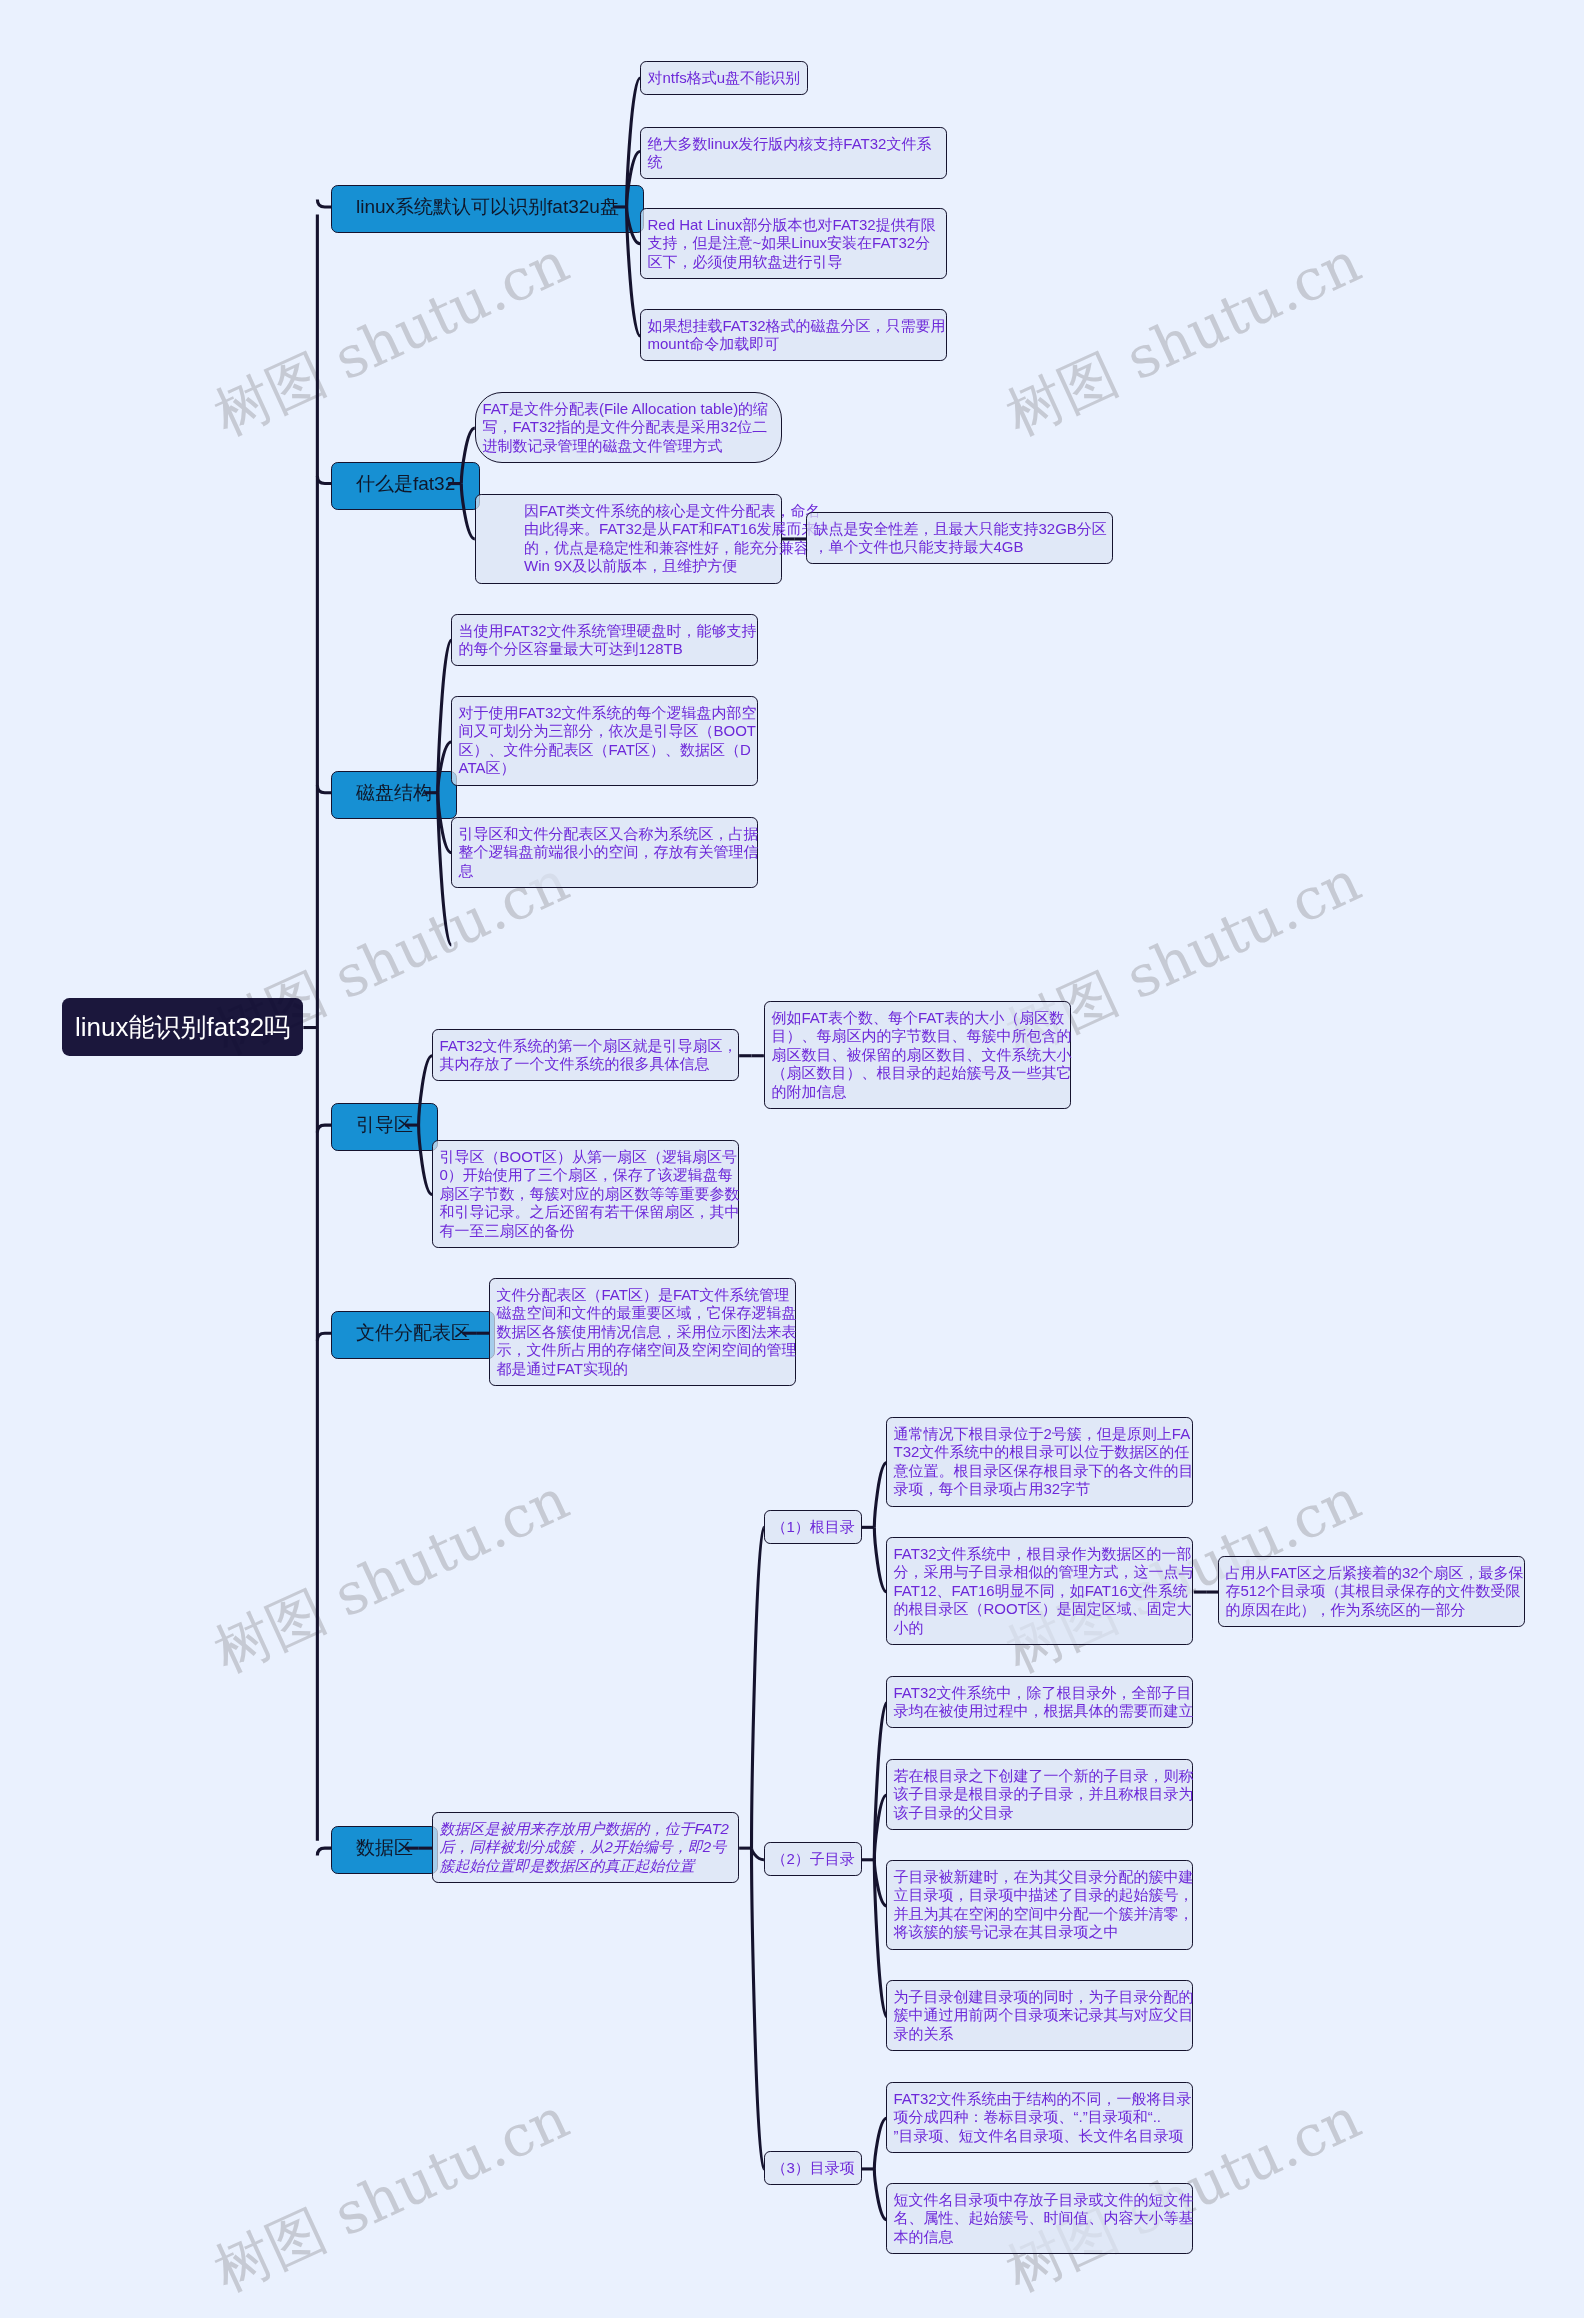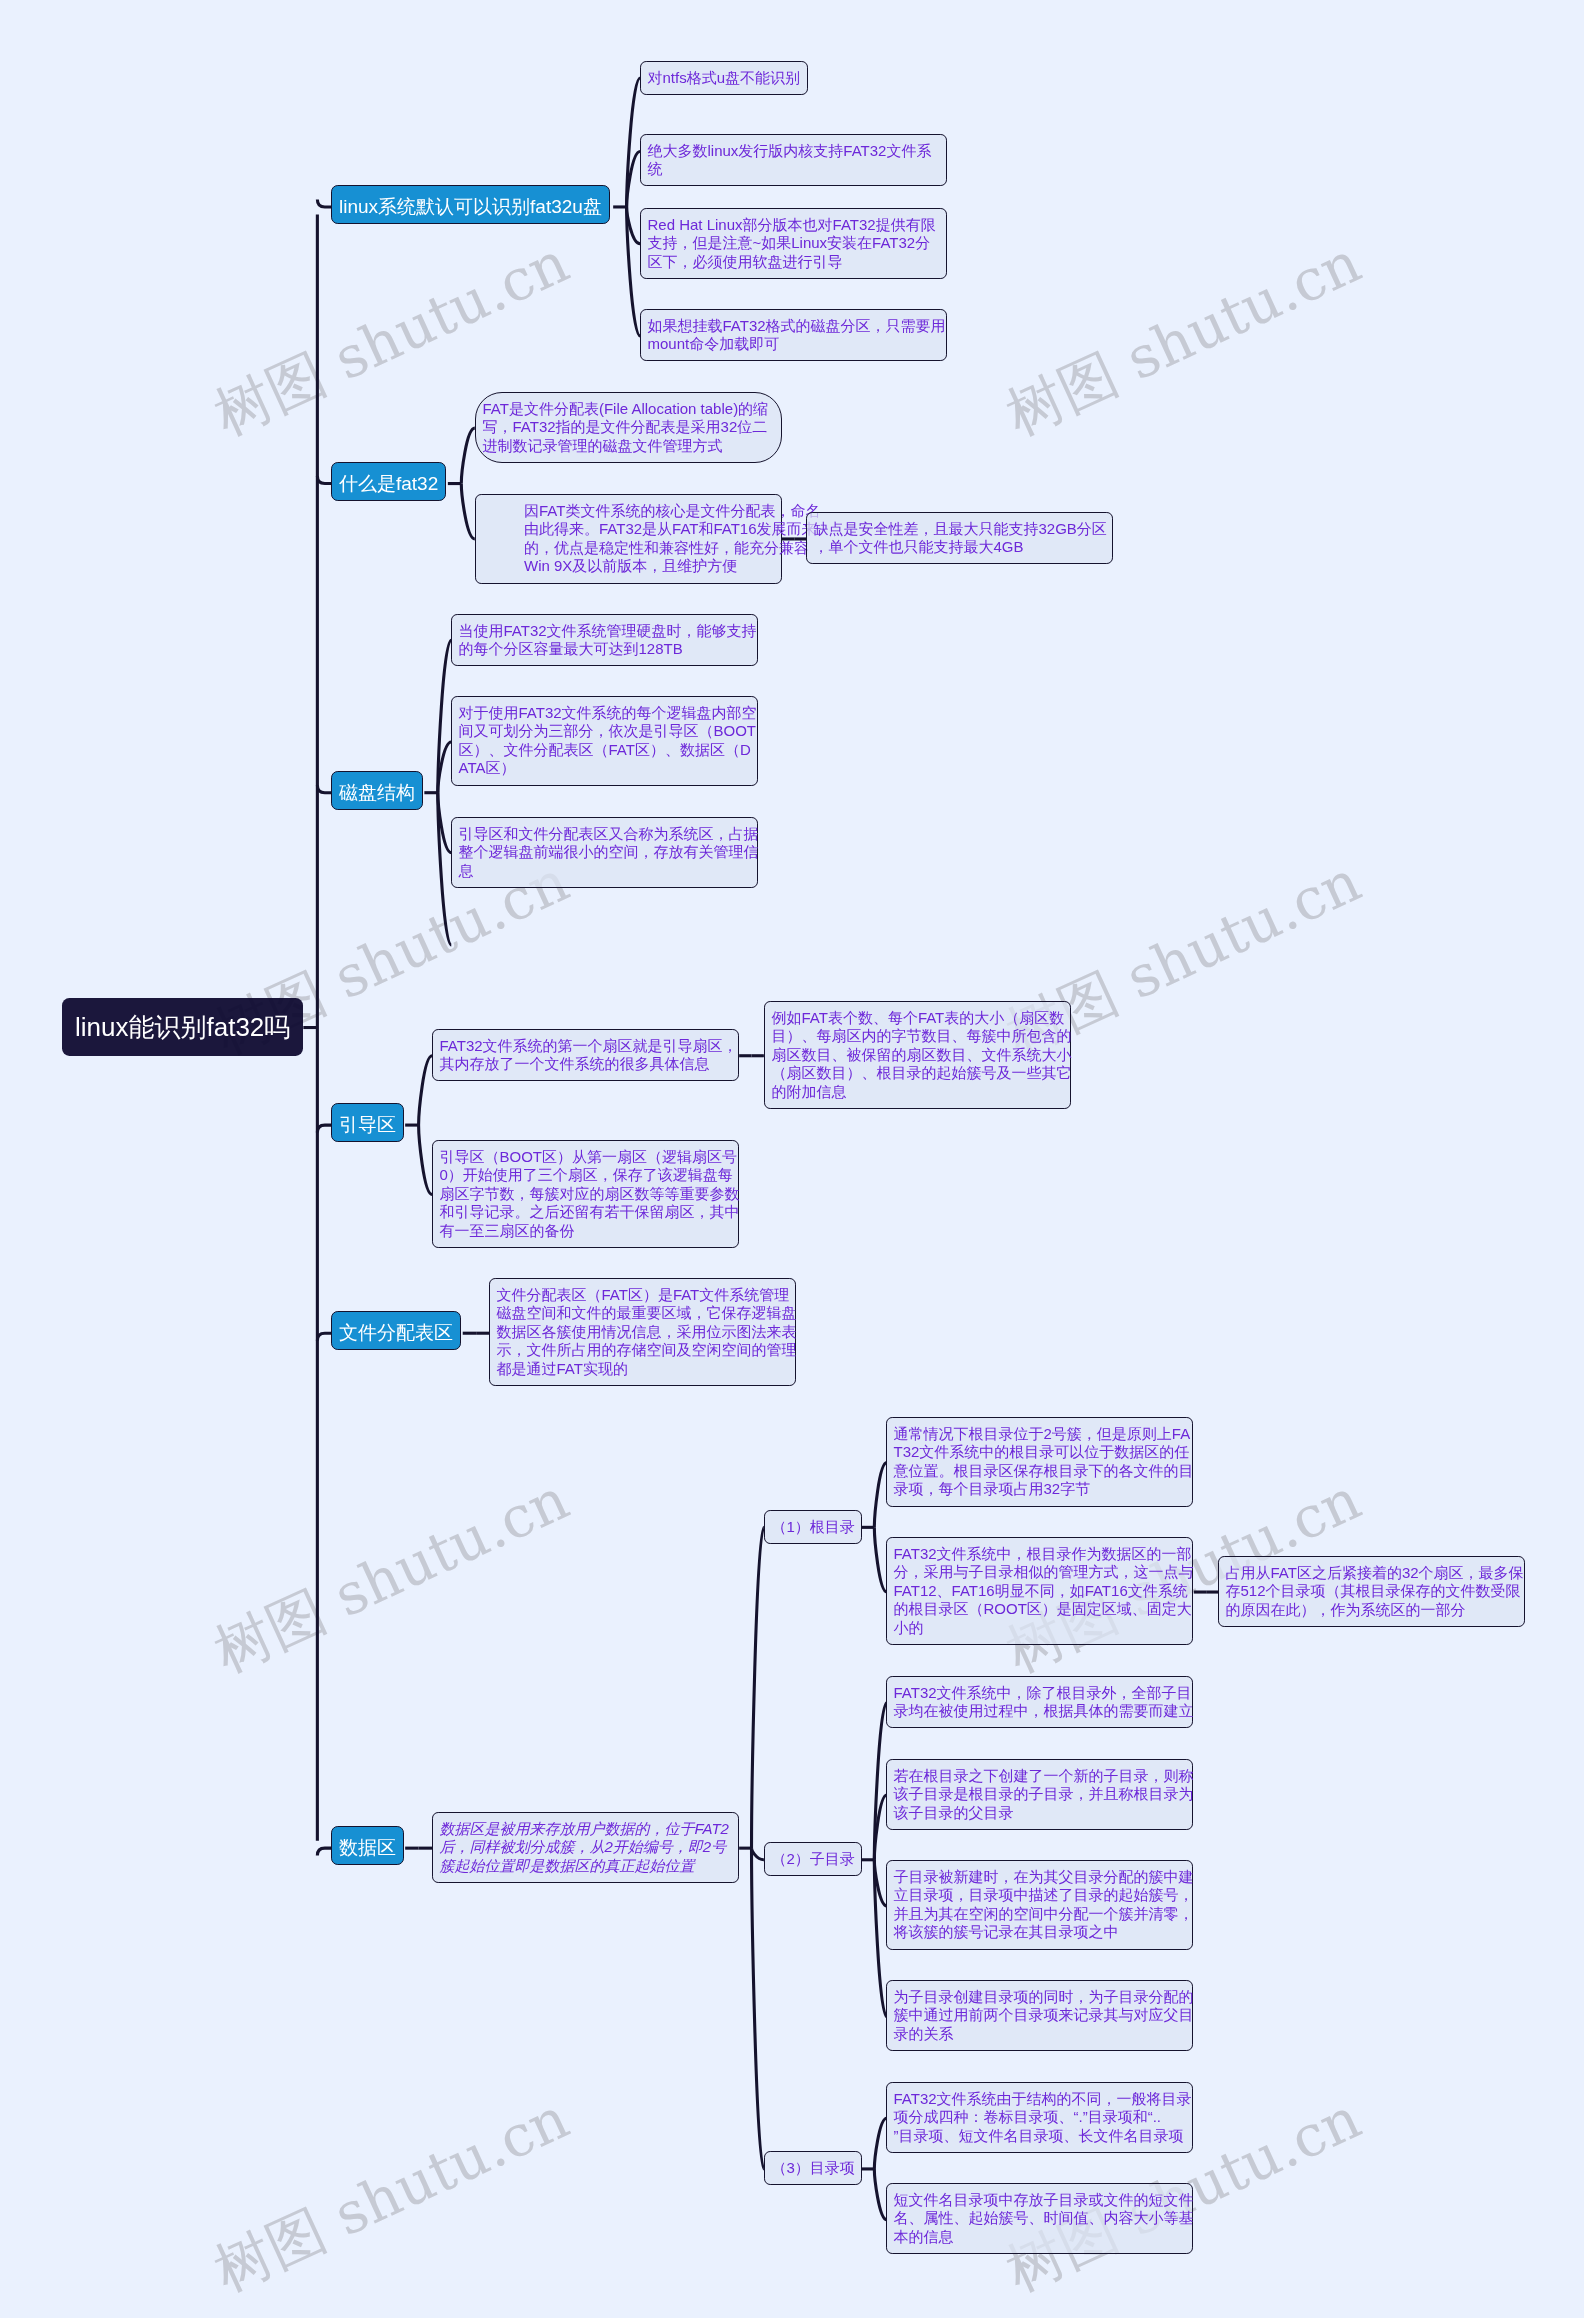--- a/index.html
+++ b/index.html
@@ -10,22 +10,22 @@
   #stage{position:relative;width:1585px;height:2319px;overflow:hidden;background:#eaf1fe;}
   #links{position:absolute;left:0;top:0;z-index:3;}
   #wmlayer{position:absolute;left:0;top:0;width:1585px;height:2319px;overflow:hidden;
            pointer-events:none;z-index:1;}
   .wm{position:absolute;font-family:"DejaVu Serif",serif;color:#c6cad4;
       font-size:57px;line-height:57px;white-space:nowrap;transform-origin:0 100%;
       transform:rotate(-24.7deg);}
   .node{position:absolute;box-sizing:border-box;z-index:2;}
   .root{background:rgba(11,6,45,.93);color:#fff;border-radius:7.4px;font-size:26px;
         line-height:58px;height:58px;padding:0 13px;white-space:nowrap;}
-  .lv1{background:#1790d3;color:#ffffff;border:1.5px solid #15132e;border-radius:6.8px;
-       font-size:19px;line-height:41px;height:39px;padding:0 7px;white-space:nowrap;}
+  .lv1{background:#1790d3;color:#0f172a;border:1.5px solid #15132e;border-radius:6.8px;
+       font-size:19px;line-height:41px;height:48px;padding:0 24px;white-space:nowrap;}
   .leaf{background:rgba(221,228,244,.72);color:#6d28d9;border:1.5px solid #15132e;border-radius:6.2px;
         font-size:15px;line-height:18.6px;padding:6.6px 6.5px;white-space:pre;}
   .leaf.wide{width:307px;}
 </style>
 </head>
 <body>
 
 <div id="stage">
   <div id="wmlayer">
       <div class="wm" style="left: 230px; top: 387px;">树图 shutu.cn</div>
@@ -84,21 +84,21 @@
       <path d="M1412.2 3004.2C1412.2 3016.1 1419.6 3078.6 1432.2 3078.6" fill="none" stroke="#15132e" stroke-width="5" stroke-linecap="butt"></path>
       <path d="M1412.2 3004.2C1412.2 3044.7 1419.6 3257.6 1432.2 3257.6" fill="none" stroke="#15132e" stroke-width="5" stroke-linecap="butt"></path>
       <path d="M1213.8 2985.4C1213.8 3068.3 1221.2 3503.6 1233.8 3503.6" fill="none" stroke="#15132e" stroke-width="5" stroke-linecap="butt"></path>
       <path d="M1392.2 3503.6L1412.2 3503.6" fill="none" stroke="#15132e" stroke-width="5" stroke-linecap="butt"></path>
       <path d="M1412.2 3503.6C1412.2 3490.5 1419.6 3421.6 1432.2 3421.6" fill="none" stroke="#15132e" stroke-width="5" stroke-linecap="butt"></path>
       <path d="M1412.2 3503.6C1412.2 3516.7 1419.6 3585.6 1432.2 3585.6" fill="none" stroke="#15132e" stroke-width="5" stroke-linecap="butt"></path>
     </svg>
 <div class="node root" style="left: 62px; top: 998px;">linux能识别fat32吗</div>
     <div class="node lv1" style="left: 331px; top: 185px;">linux系统默认可以识别fat32u盘</div>
     <div class="node leaf" style="left: 640px; top: 61px;">对ntfs格式u盘不能识别</div>
-    <div class="node leaf wide" style="left: 640px; top: 134px;">绝大多数linux发行版内核支持FAT32文件系
+    <div class="node leaf wide" style="left: 640px; top: 127px;">绝大多数linux发行版内核支持FAT32文件系
 统</div>
     <div class="node leaf wide" style="left: 640px; top: 208px;">Red Hat Linux部分版本也对FAT32提供有限
 支持，但是注意~如果Linux安装在FAT32分
 区下，必须使用软盘进行引导</div>
     <div class="node leaf wide" style="left: 640px; top: 309px;">如果想挂载FAT32格式的磁盘分区，只需要用
 mount命令加载即可</div>
     <div class="node lv1" style="left: 331px; top: 462px;">什么是fat32</div>
     <div class="node leaf wide" style="left: 475px; top: 392px; border-radius: 27px;">FAT是文件分配表(File Allocation table)的缩
 写，FAT32指的是文件分配表是采用32位二
 进制数记录管理的磁盘文件管理方式</div>

